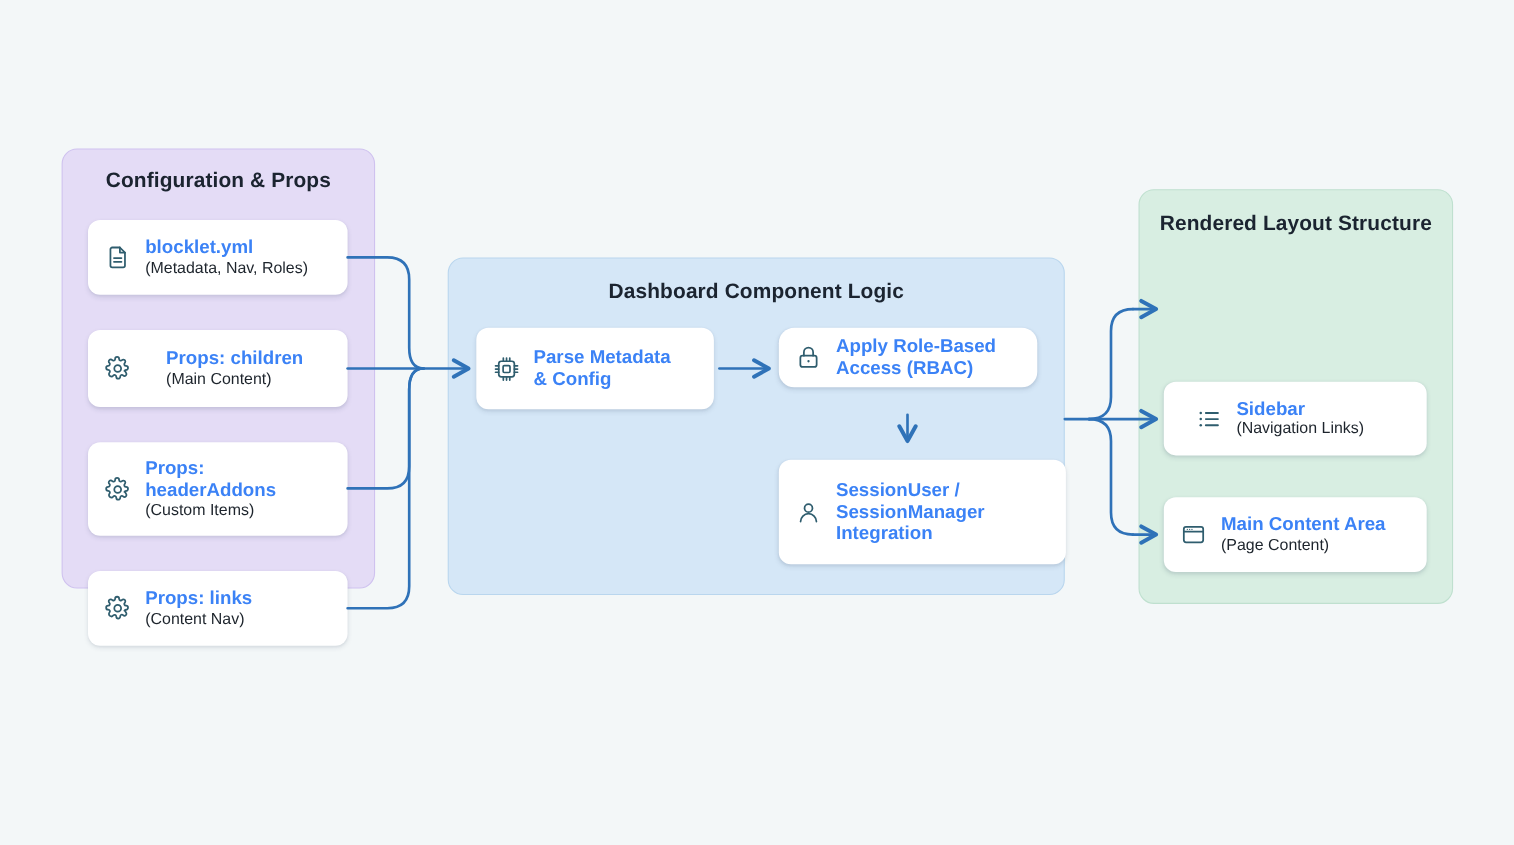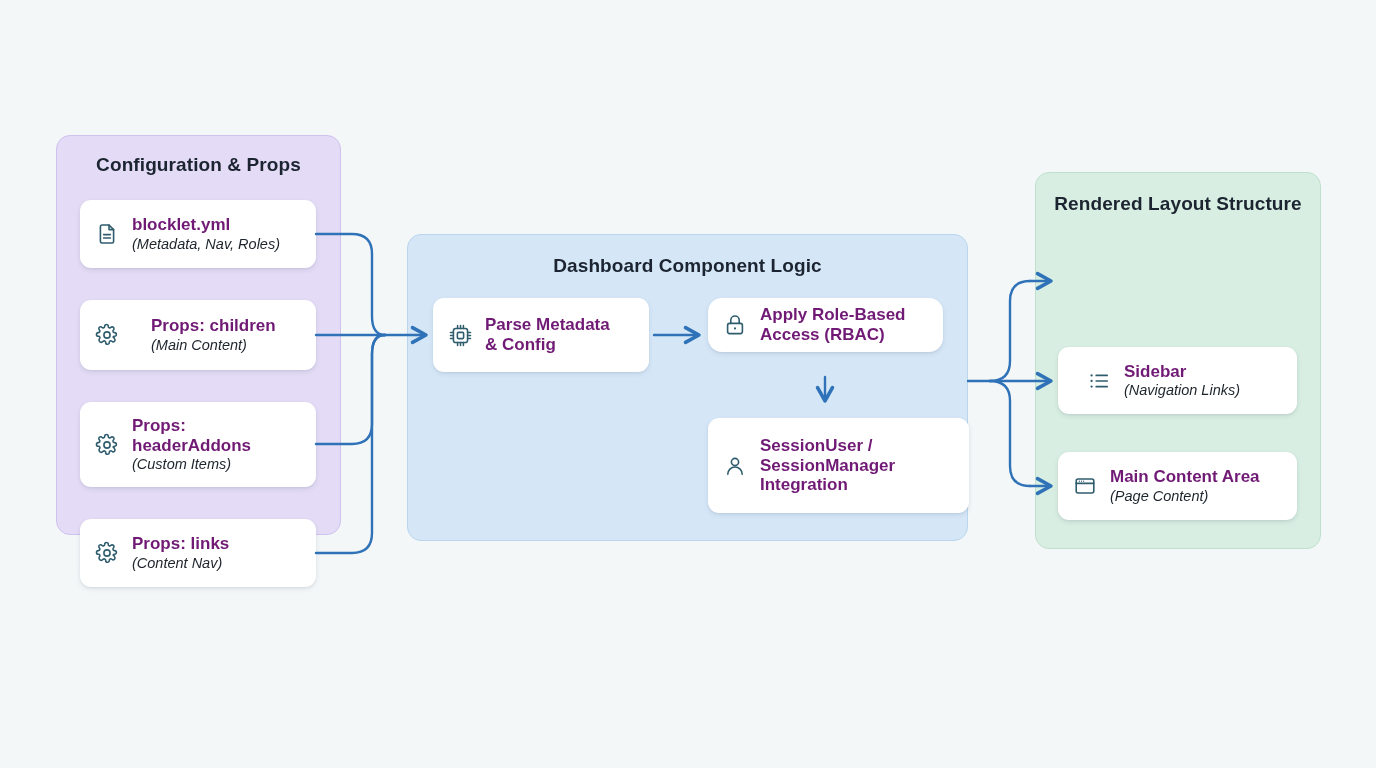--- a/index.html
+++ b/index.html
@@ -91,28 +91,27 @@
   }
   .card .labels {
     display: flex;
     flex-direction: column;
     justify-content: center;
     line-height: 1.16;
   }
   .card .title {
     font-size: 17px;
     font-weight: 600;
-    color: #701a75;
+    color: #3b82f6;
   }
   .card .sub {
     font-size: 14.5px;
     font-weight: 400;
     color: #1d242c;
     margin-top: 1px;
-    font-style: italic;
   }
 
   
   #card-blocklet { left: 80px; top: 200px;  width: 236px; height: 68px; }
   #card-children { left: 80px; top: 300px;  width: 236px; height: 70px; gap: 31px; }
   #card-headeraddons { left: 80px; top: 402px; width: 236px; height: 85px; }
   #card-links   { left: 80px; top: 519px;  width: 236px; height: 68px; }
 
   
   #card-parse  { left: 433px; top: 298px; width: 216px; height: 74px; }

